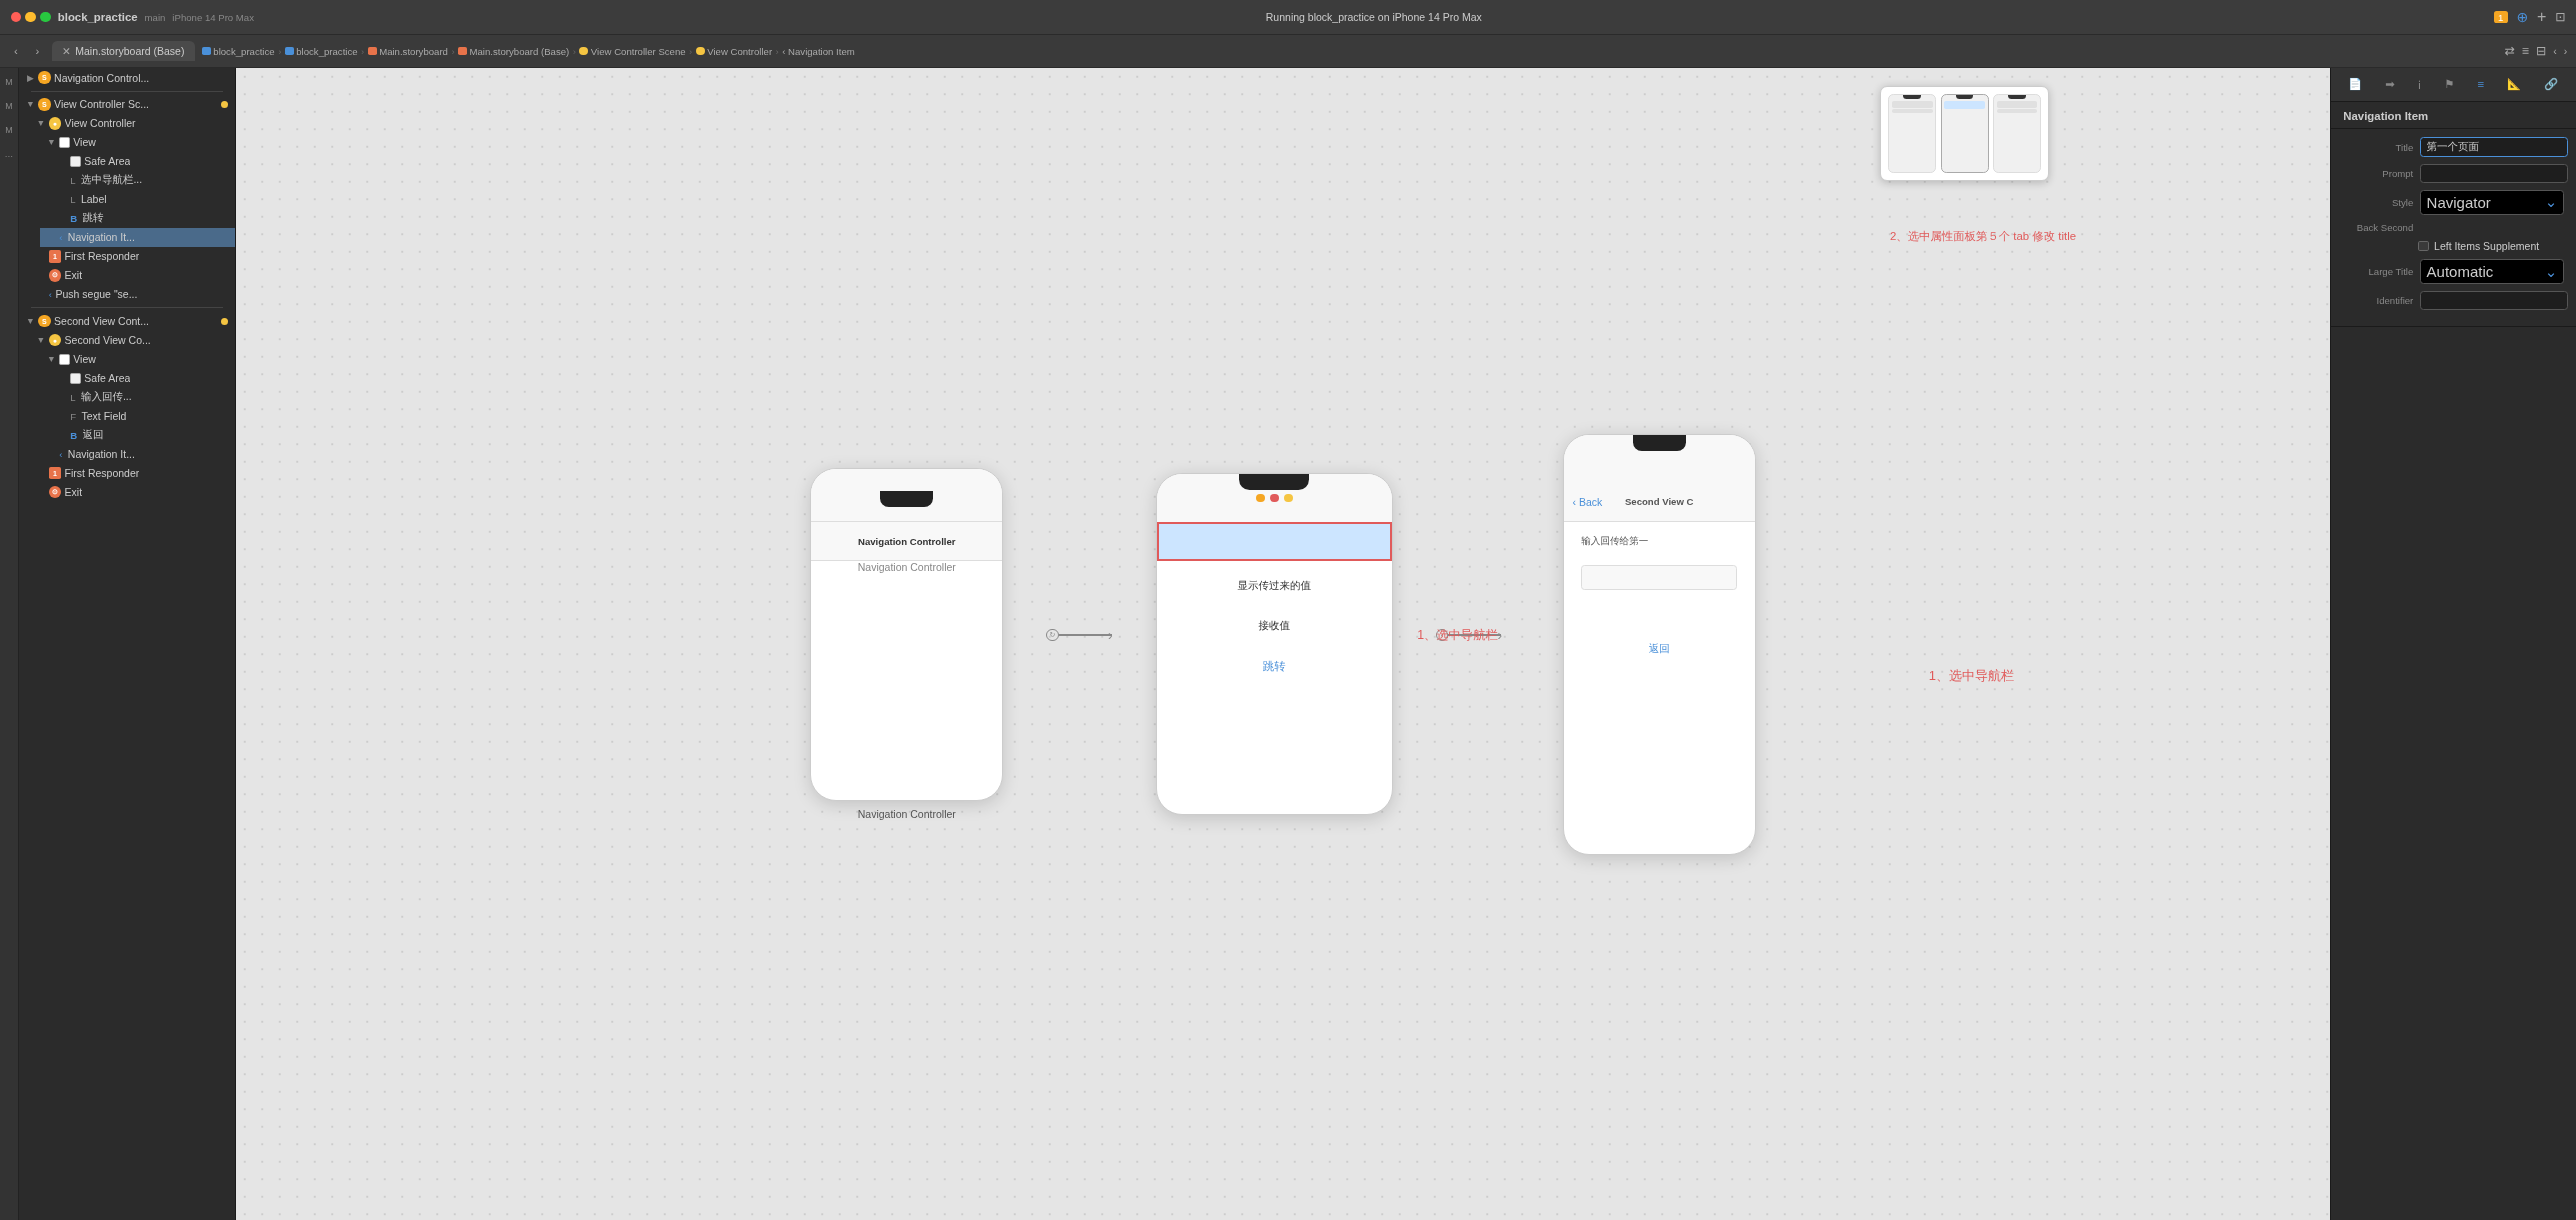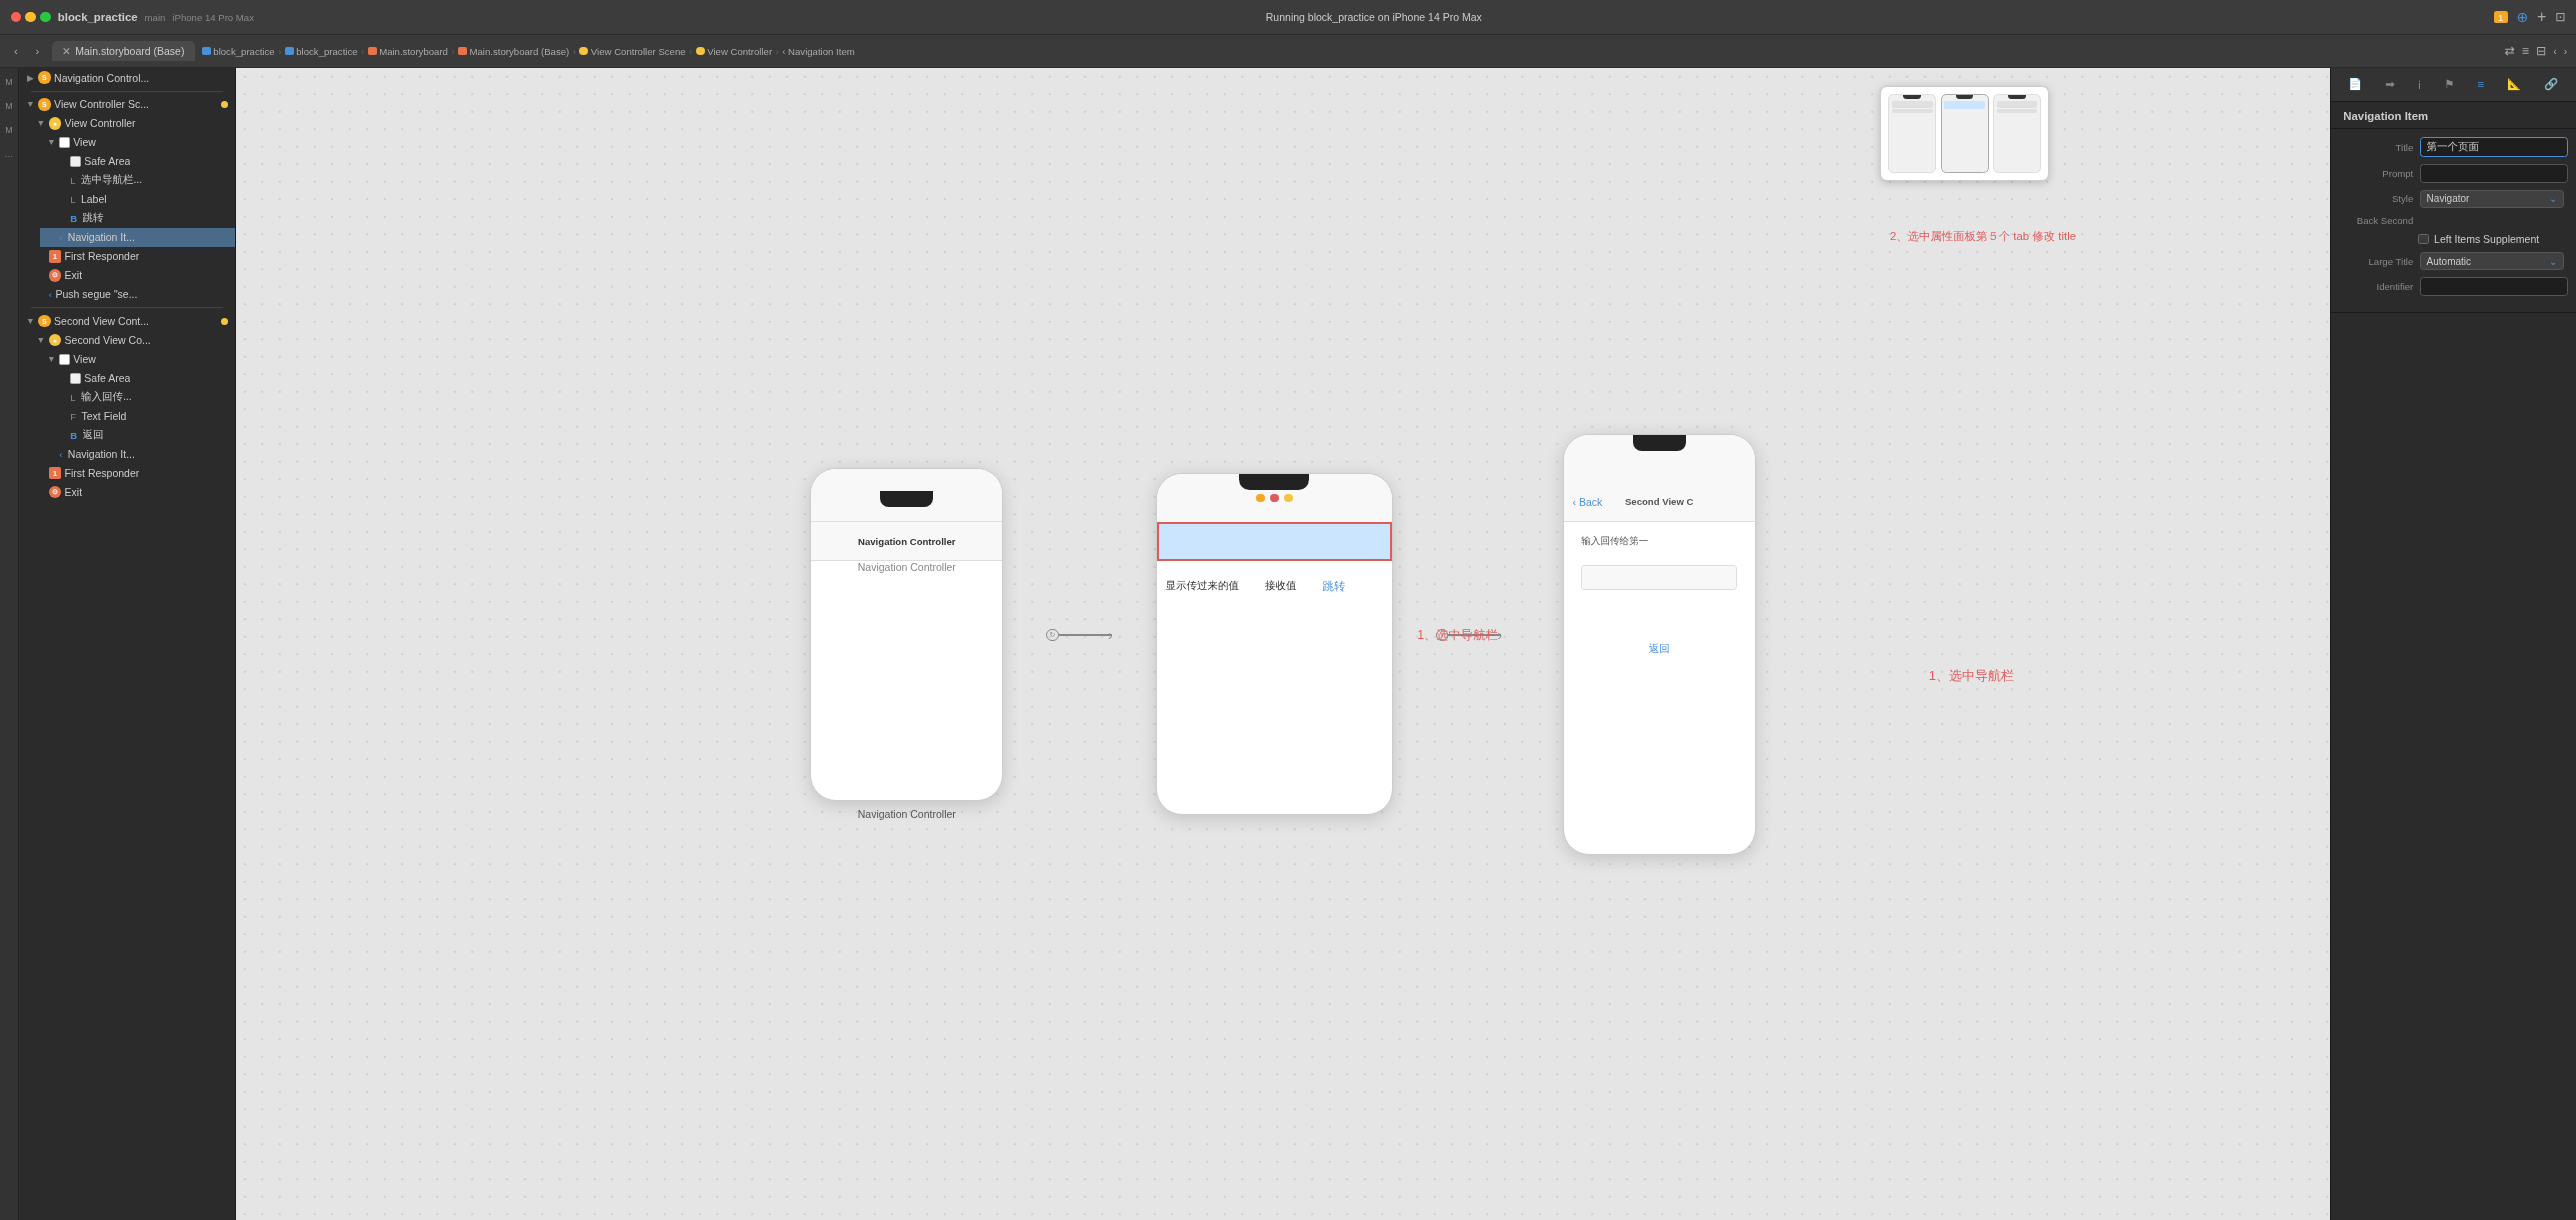--- a/index.html
+++ b/index.html
@@ -243,26 +243,26 @@
       border: 0.9px solid #4a90d9;
       border-radius: 3.5px;
       padding: 2.6px 5.3px;
       color: #ccc;
       font-size: 10.5px;
       outline: none;
     }
 
     .inspector-select {
       flex: 1;
-      background: #404040;
+      background: #000000;
       border: 0.9px solid #555;
       border-radius: 3.5px;
       padding: 2.6px 5.3px;
       color: #ccc;
-      font-size: 10px;
+      font-size: 15px;
       outline: none;
       cursor: pointer;
       display: flex;
       align-items: center;
       justify-content: space-between;
     }
 
     .inspector-checkbox-row {
       display: flex;
       align-items: center;
@@ -577,21 +577,21 @@
               <div style="width:8.8px;height:8.8px;background:#f5a623;border-radius:50%;"></div>
               <div style="width:8.8px;height:8.8px;background:#e05a5a;border-radius:50%;"></div>
               <div style="width:8.8px;height:8.8px;background:#f5c542;border-radius:50%;"></div>
             </div>
           </div>
 
           <div style="height:39px;background:#cce5ff;border:2.2px solid #e05a5a;display:flex;align-items:center;justify-content:center;">
             
           </div>
 
-          <div style="flex:1;display:flex;flex-direction:row;align-items:center;padding:17.5px 8.8px;gap:26px;background:#fff;">
+          <div style="flex:1;display:flex;flex-direction:column;align-items:center;padding:17.5px 8.8px;gap:26px;background:#fff;">
             <span style="font-size:10.5px;color:#333;">显示传过来的值</span>
             <span style="font-size:10.5px;color:#333;">接收值</span>
             <span style="font-size:11.4px;color:#4a90d9;">跳转</span>
           </div>
         </div>
 
         <div style="position:absolute;right:-105px;top:50%;transform:translateY(-17.5px);color:#e05a5a;font-size:12.3px;font-weight:500;white-space:nowrap;">1、选中导航栏</div>
       </div>
 
       <div style="display:flex;align-items:center;gap:0;margin-top:-17.5px;">

